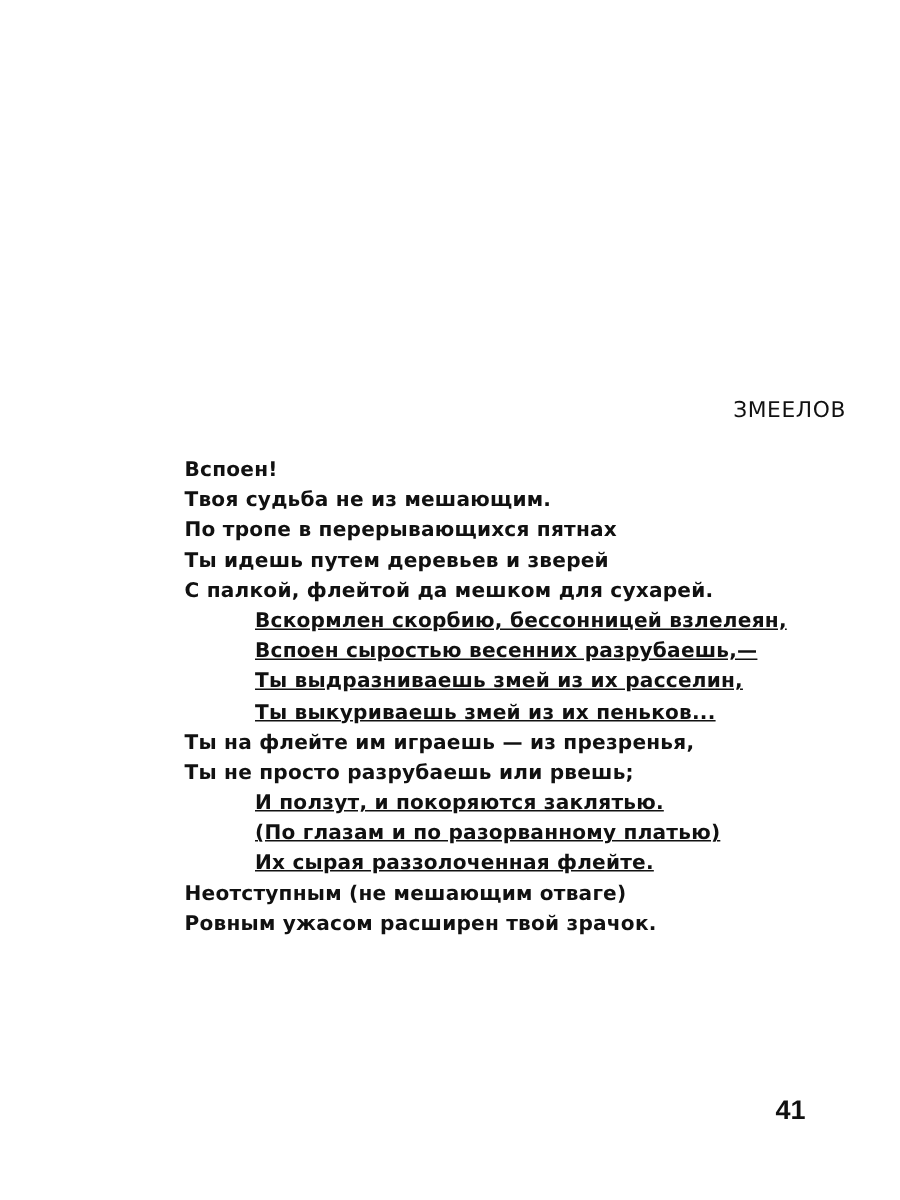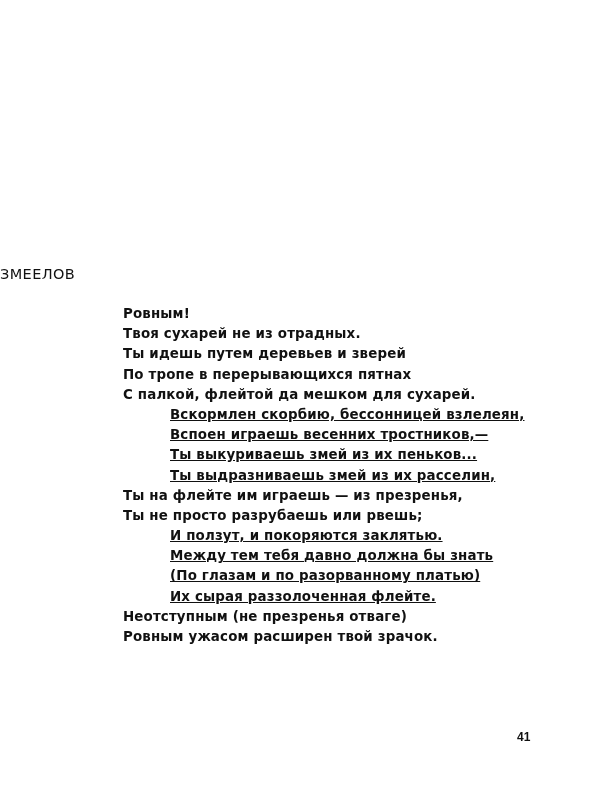--- a/index.html
+++ b/index.html
@@ -19,21 +19,21 @@
       position: absolute;
       left: 0; top: 0;
       width: 600px; height: 800px;
       background: #ffffff;
     }
     .title {
       position: absolute;
       top: 266px;
       left: 0;
       width: 564px;
-      text-align: left;
+      text-align: right;
       font-size: 14.5px;
       letter-spacing: 0.4px;
       font-weight: normal;
       color: #111;
     }
     .poem {
       position: absolute;
       top: 304px;
       left: 123px;
       width: 420px;
@@ -48,45 +48,44 @@
     }
     .line.indent {
       padding-left: 47px;
       text-decoration: underline;
     }
     .page-number {
       position: absolute;
       top: 730px;
       left: 517px;
       font-family: "Liberation Sans", sans-serif;
-      font-size: 12px;
+      font-size: 18px;
       font-weight: bold;
       color: #111;
     }
   </style>
 </head>
 <body>
 
 <div class="page">
   <div class="title">ЗМЕЕЛОВ</div>
 
   <div class="poem">
-    <div class="line">Ровным!</div>
-    <div class="line">Твоя сухарей не из отрадных.</div>
+    <div class="line">Вспоен!</div>
+    <div class="line">Твоя судьба не из мешающим.</div>
+    <div class="line">По тропе в перерывающихся пятнах</div>
     <div class="line">Ты идешь путем деревьев и зверей</div>
-    <div class="line">По тропе в перерывающихся пятнах</div>
     <div class="line">С палкой, флейтой да мешком для сухарей.</div>
     <div class="line indent">Вскормлен скорбию, бессонницей взлелеян,</div>
-    <div class="line indent">Вспоен играешь весенних тростников,—</div>
+    <div class="line indent">Вспоен сыростью весенних разрубаешь,—</div>
+    <div class="line indent">Ты выдразниваешь змей из их расселин,</div>
     <div class="line indent">Ты выкуриваешь змей из их пеньков...</div>
-    <div class="line indent">Ты выдразниваешь змей из их расселин,</div>
     <div class="line">Ты на флейте им играешь — из презренья,</div>
     <div class="line">Ты не просто разрубаешь или рвешь;</div>
     <div class="line indent">И ползут, и покоряются заклятью.</div>
-    <div class="line indent">Между тем тебя давно должна бы знать</div>
     <div class="line indent">(По глазам и по разорванному платью)</div>
     <div class="line indent">Их сырая раззолоченная флейте.</div>
-    <div class="line">Неотступным (не презренья отваге)</div>
+    <div class="line">Неотступным (не мешающим отваге)</div>
     <div class="line">Ровным ужасом расширен твой зрачок.</div>
   </div>
 
   <div class="page-number">41</div>
 </div>
 
 </body></html>

